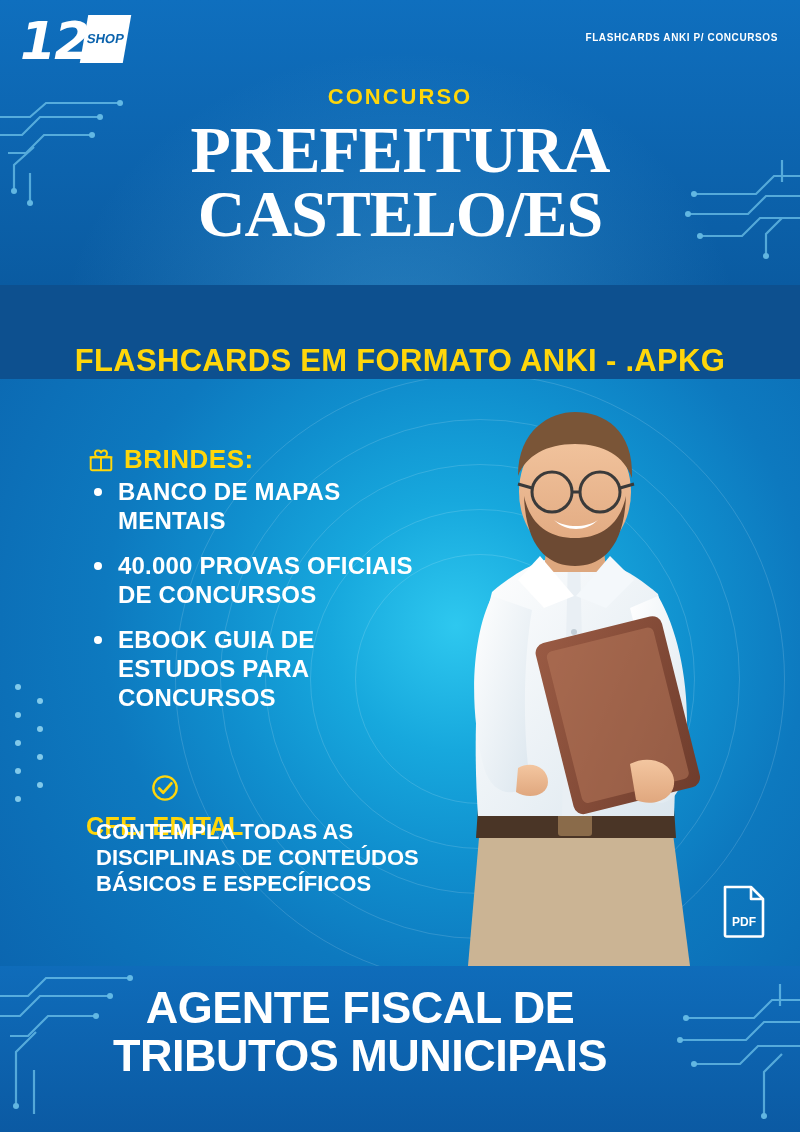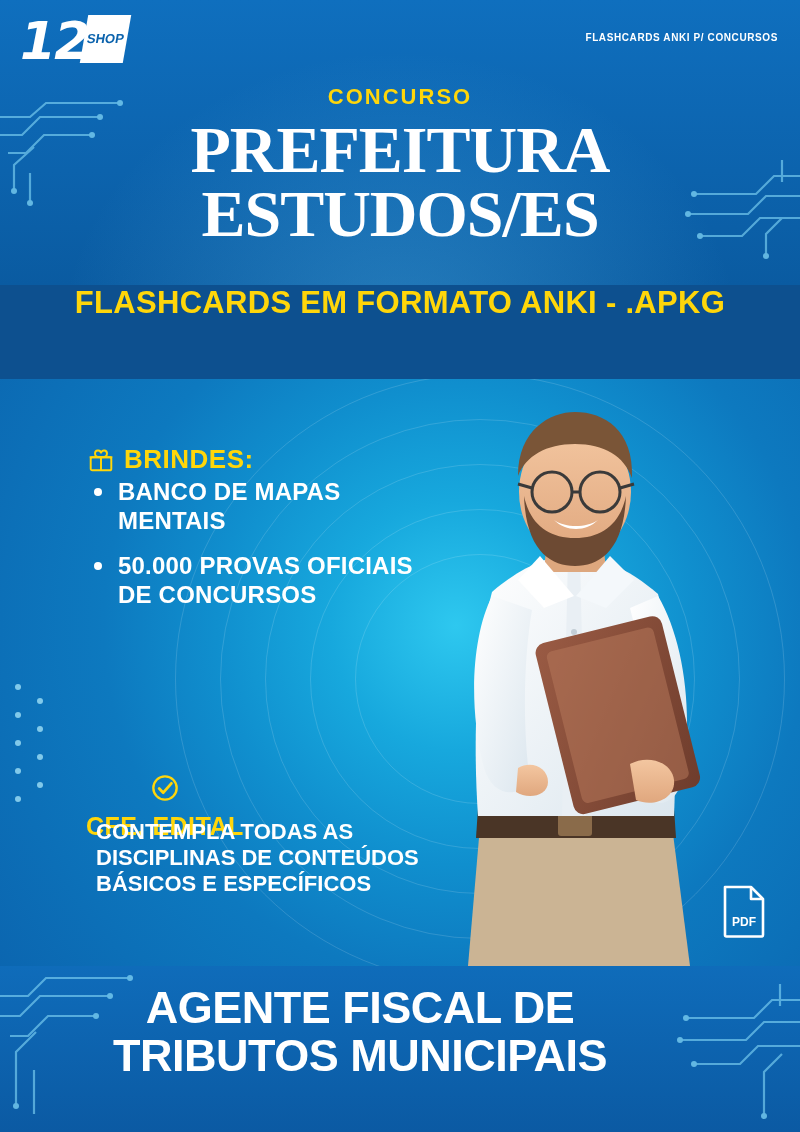--- a/index.html
+++ b/index.html
@@ -57,21 +57,21 @@
     text-align:center; color:#ffffff;
     font-size:66px; font-weight:bold; line-height:64px;
     letter-spacing:-1px;
     font-family:Liberation Serif, serif;
   }
 
   
   .format-bar{
     position:absolute; top:285px; left:0; width:800px; height:94px;
     background:#0d508f;
-    display:flex; align-items:flex-start; justify-content:center;
+    display:flex; align-items:flex-end; justify-content:center;
   }
   .format-bar .txt{
     color:#FFD60A; font-size:31px; font-weight:bold; letter-spacing:.3px;
   }
 
   
   .body-area{
     position:absolute; top:379px; left:0; width:800px; height:587px;
     background:
       radial-gradient(circle at 57% 42%, #2ec8ef 0%, #17a8dd 22%, #108fce 42%, #0d79bf 62%, #0b66b0 100%);
@@ -195,21 +195,21 @@
       <span>123</span>
       <span class="shop">SHOP</span>
     </div>
 
     <div class="top-right-label">FLASHCARDS ANKI P/ CONCURSOS</div>
 
     <div class="concurso">CONCURSO</div>
 
     <div class="title">
       <div>PREFEITURA</div>
-      <div>ESTUDOS/ES</div>
+      <div>CASTELO/ES</div>
     </div>
   </div>
 
   <div class="format-bar">
     <div class="txt">FLASHCARDS EM FORMATO ANKI - .APKG</div>
   </div>
 
   <div class="body-area">
 
     <div class="rings">
@@ -317,21 +317,22 @@
           <path d="M1.5 9.5h21M12 9.5V21.5"></path>
           <path d="M12 9.5C10 9.5 6.5 9 6.5 6.2A2.7 2.7 0 0 1 12 5.8"></path>
           <path d="M12 9.5c2 0 5.5-.5 5.5-3.3A2.7 2.7 0 0 0 12 5.8"></path>
         </g>
       </svg>
       <div class="lbl">BRINDES:</div>
     </div>
 
     <ul class="brindes">
       <li>BANCO DE MAPAS MENTAIS</li>
-      <li>50.000 PROVAS OFICIAIS DE CONCURSOS</li>
+      <li>40.000 PROVAS OFICIAIS DE CONCURSOS</li>
+      <li>EBOOK GUIA DE ESTUDOS PARA CONCURSOS</li>
     </ul>
 
     <div class="edital-head">
       <svg class="check-icon" viewBox="0 0 24 24">
         <circle cx="12" cy="12" r="10" fill="none" stroke="#FFD60A" stroke-width="2"></circle>
         <path d="M7 12.5 L10.5 16 L17.5 8" fill="none" stroke="#FFD60A" stroke-width="2.4" stroke-linecap="round" stroke-linejoin="round"></path>
       </svg>
       <div class="lbl">CFE. EDITAL</div>
     </div>
     <div class="edital-text">CONTEMPLA TODAS AS DISCIPLINAS DE CONTEÚDOS BÁSICOS E ESPECÍFICOS</div>

